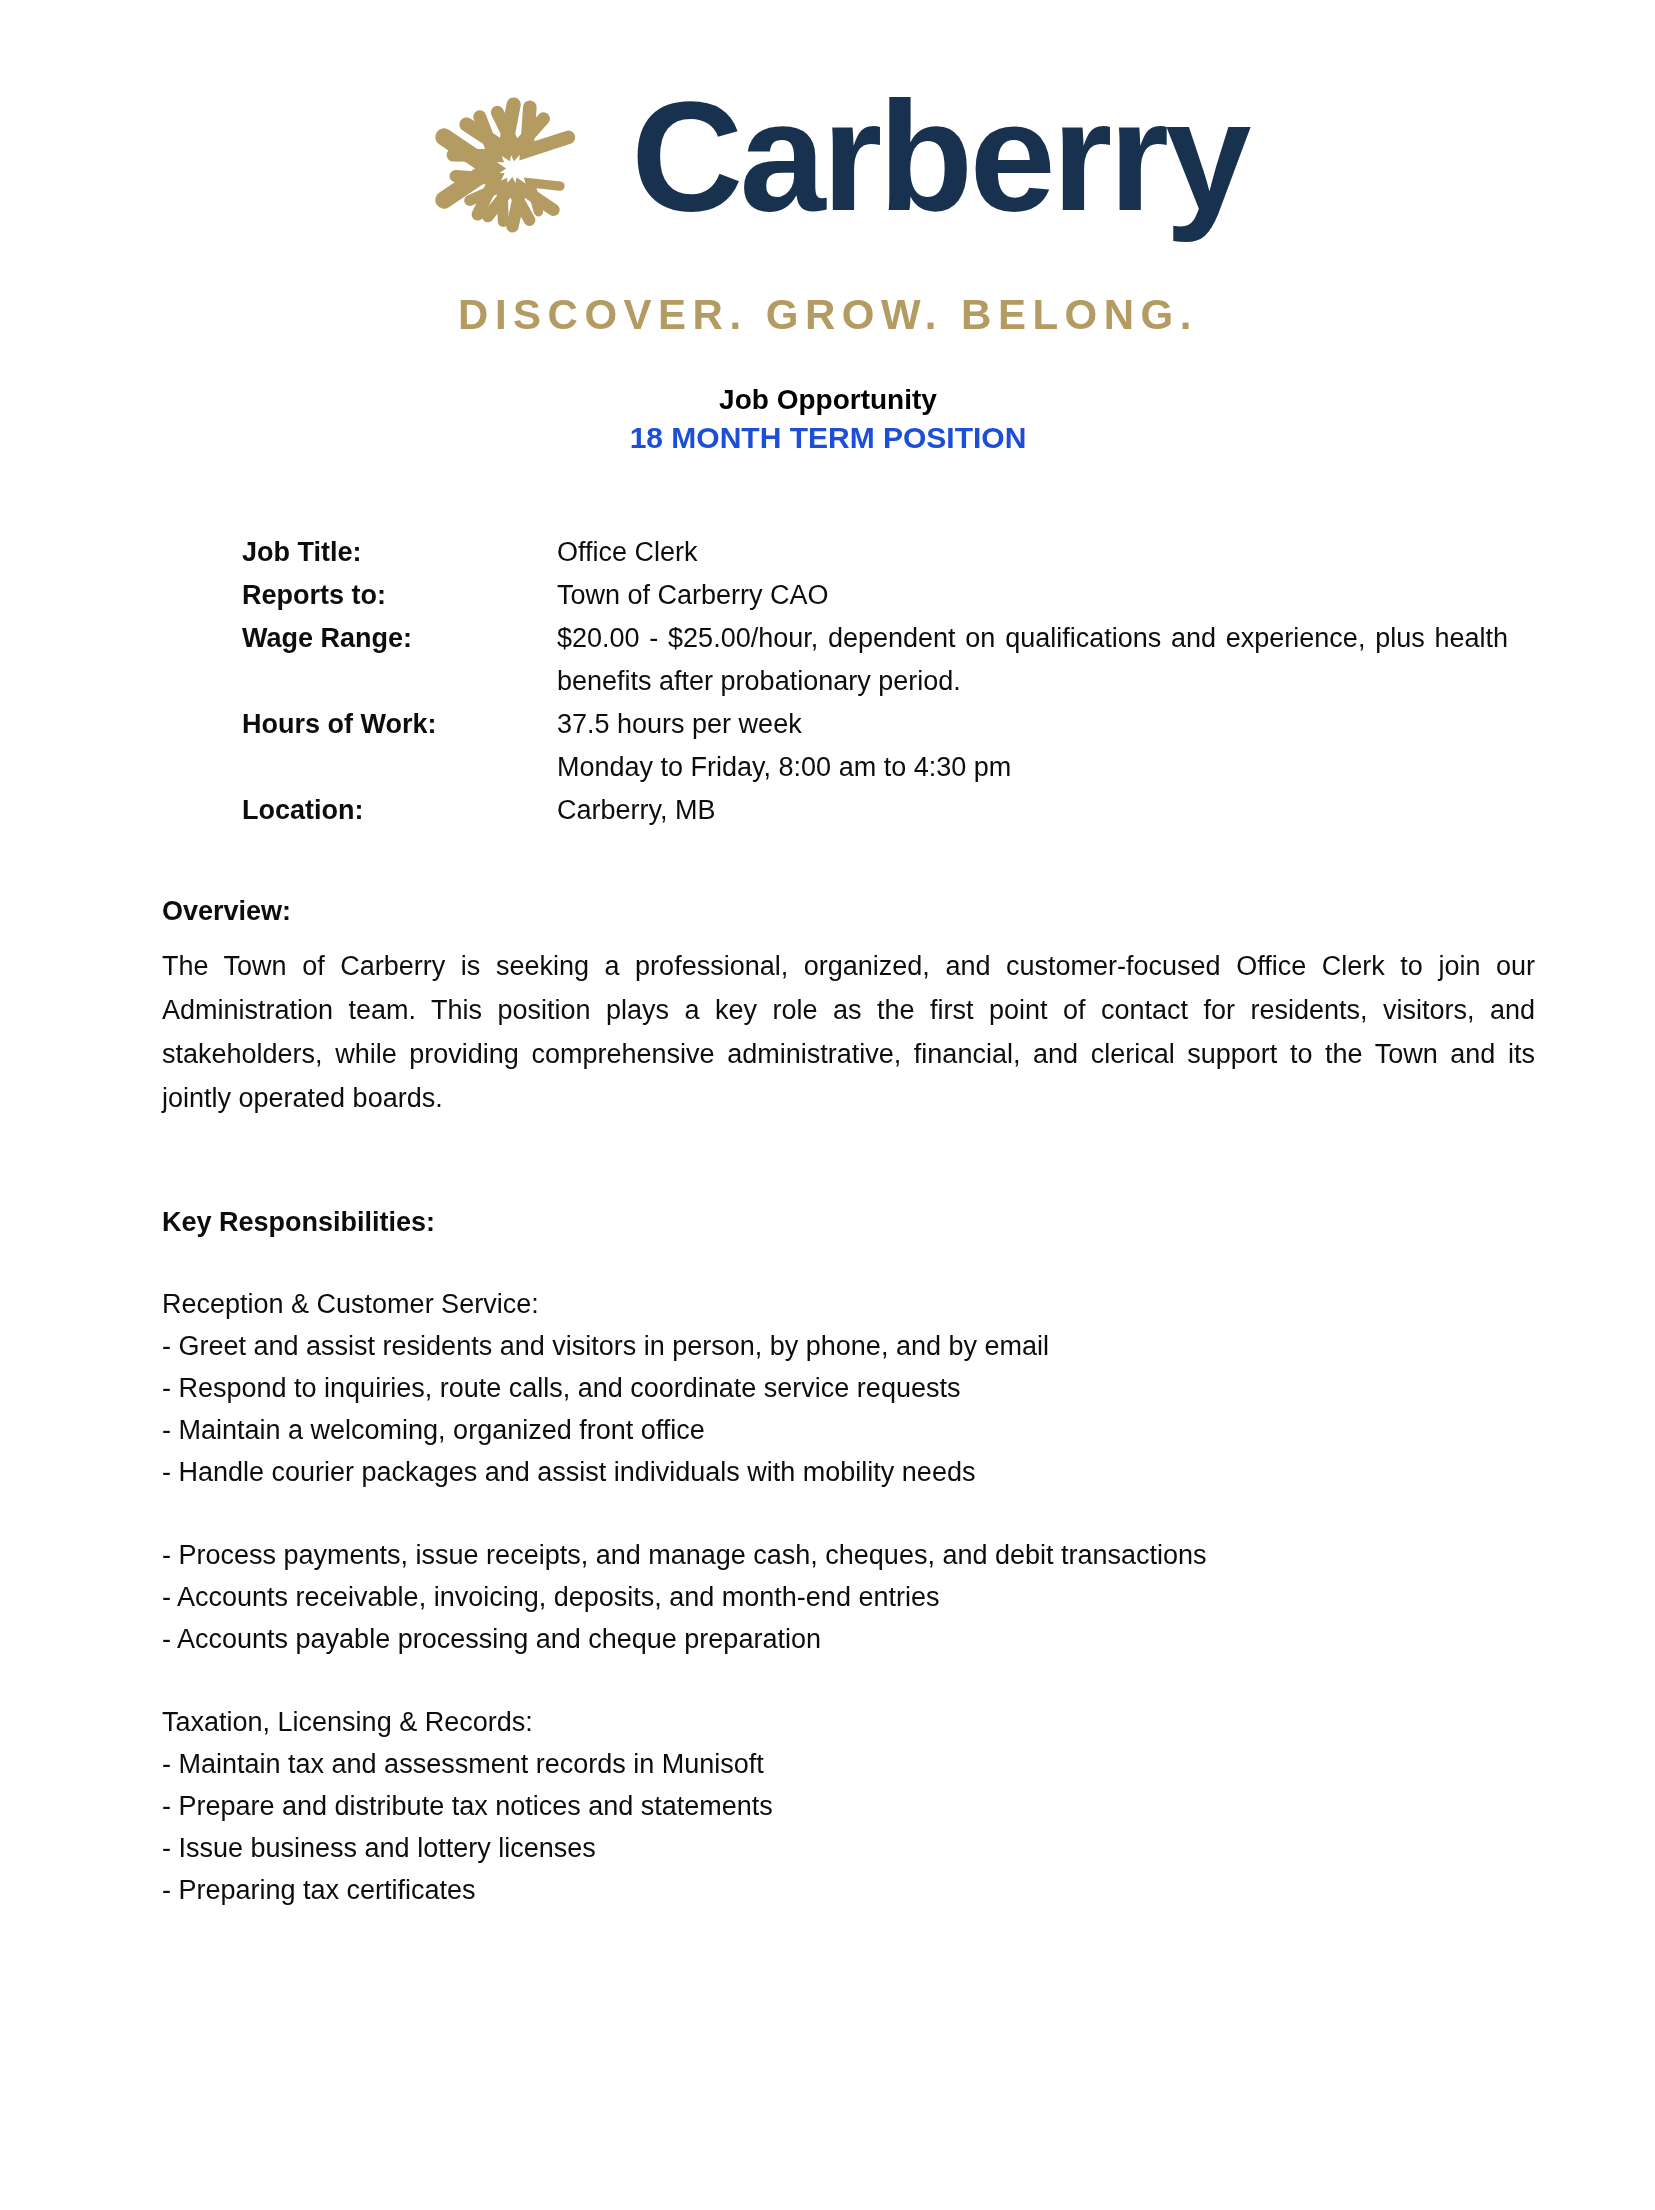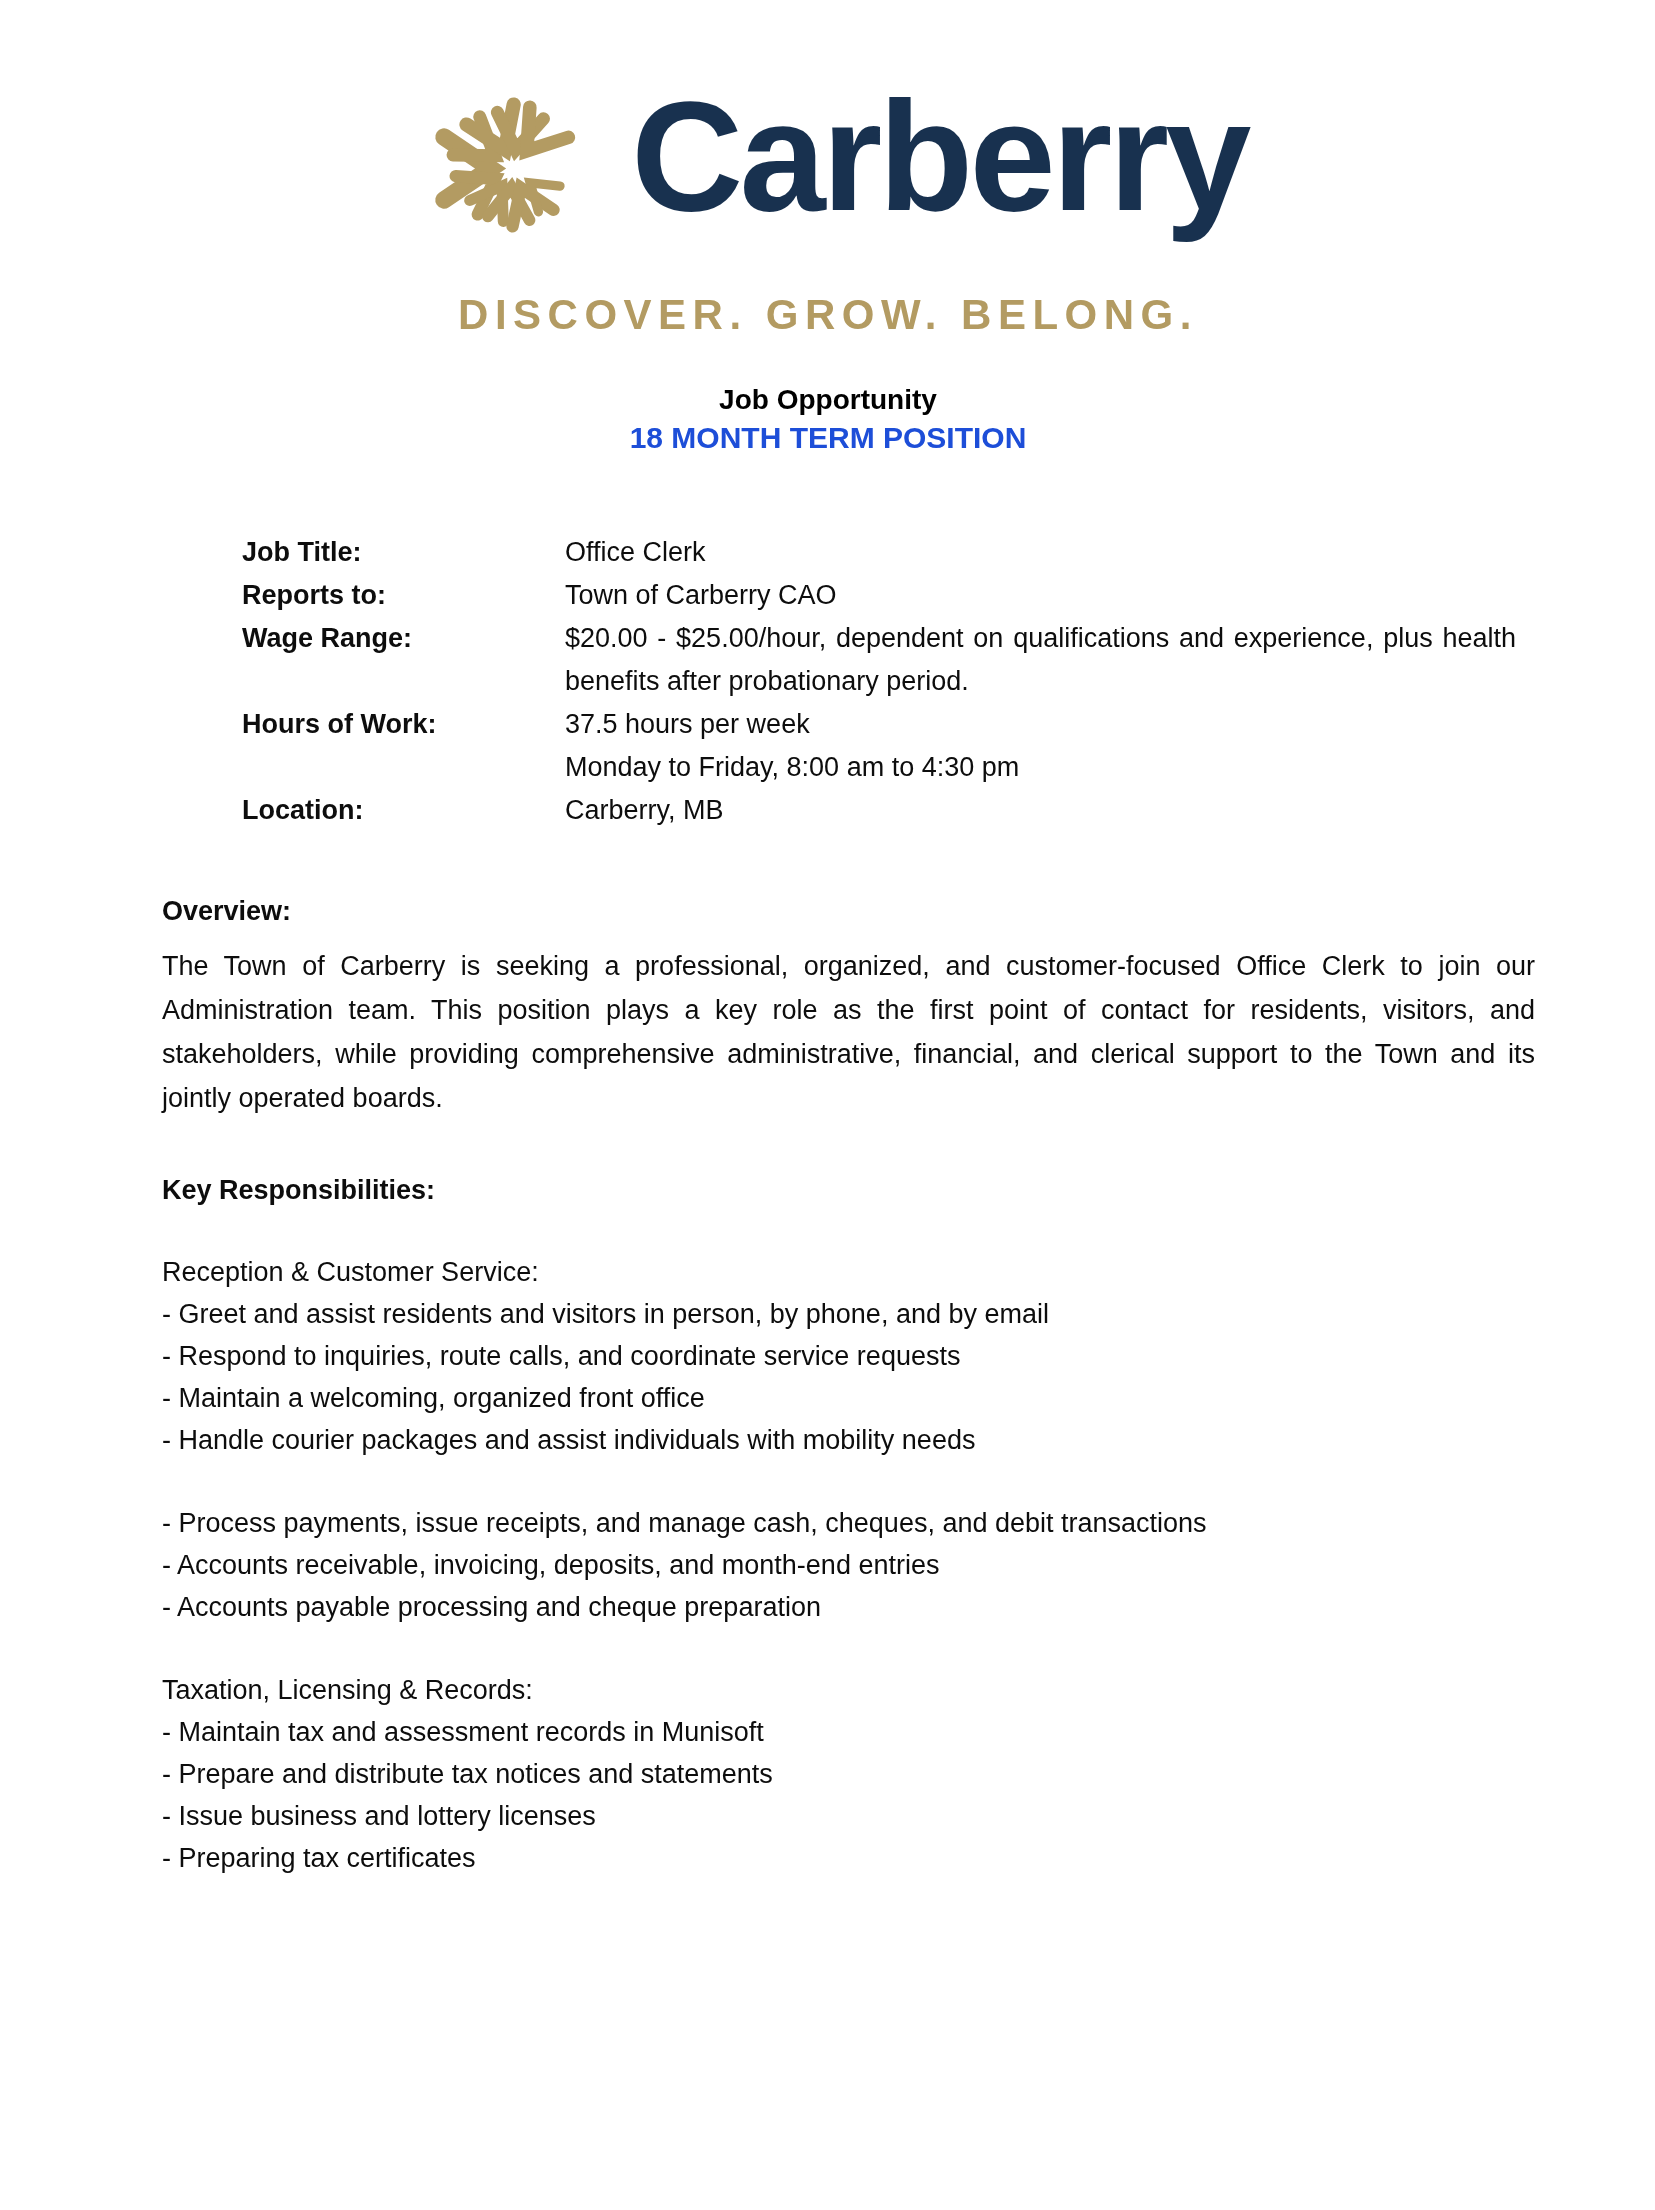--- a/index.html
+++ b/index.html
@@ -66,21 +66,20 @@
   }
   
   .details {
     margin-top: 74px;
     margin-left: 80px;
     font-size: 27px;
   }
   .details-row {
     display: flex;
     line-height: 43px;
-    gap: 8px;
   }
   .details-label {
     width: 315px;
     flex: none;
     font-weight: 700;
   }
   .details-value {
     width: 951px;
   }
   .justified {
@@ -93,21 +92,21 @@
     line-height: 37px;
     font-weight: 700;
   }
   .overview-body {
     margin-top: 14.8px;
     font-size: 27px;
     line-height: 44px;
     text-align: justify;
   }
   .keyresp-heading {
-    margin-top: 52px;
+    margin-top: 84px;
   }
   .group {
     margin-top: 42px;
     font-size: 27px;
     line-height: 42px;
   }
   .group + .group {
     margin-top: 41px;
   }
   .group-title, .bullet {

